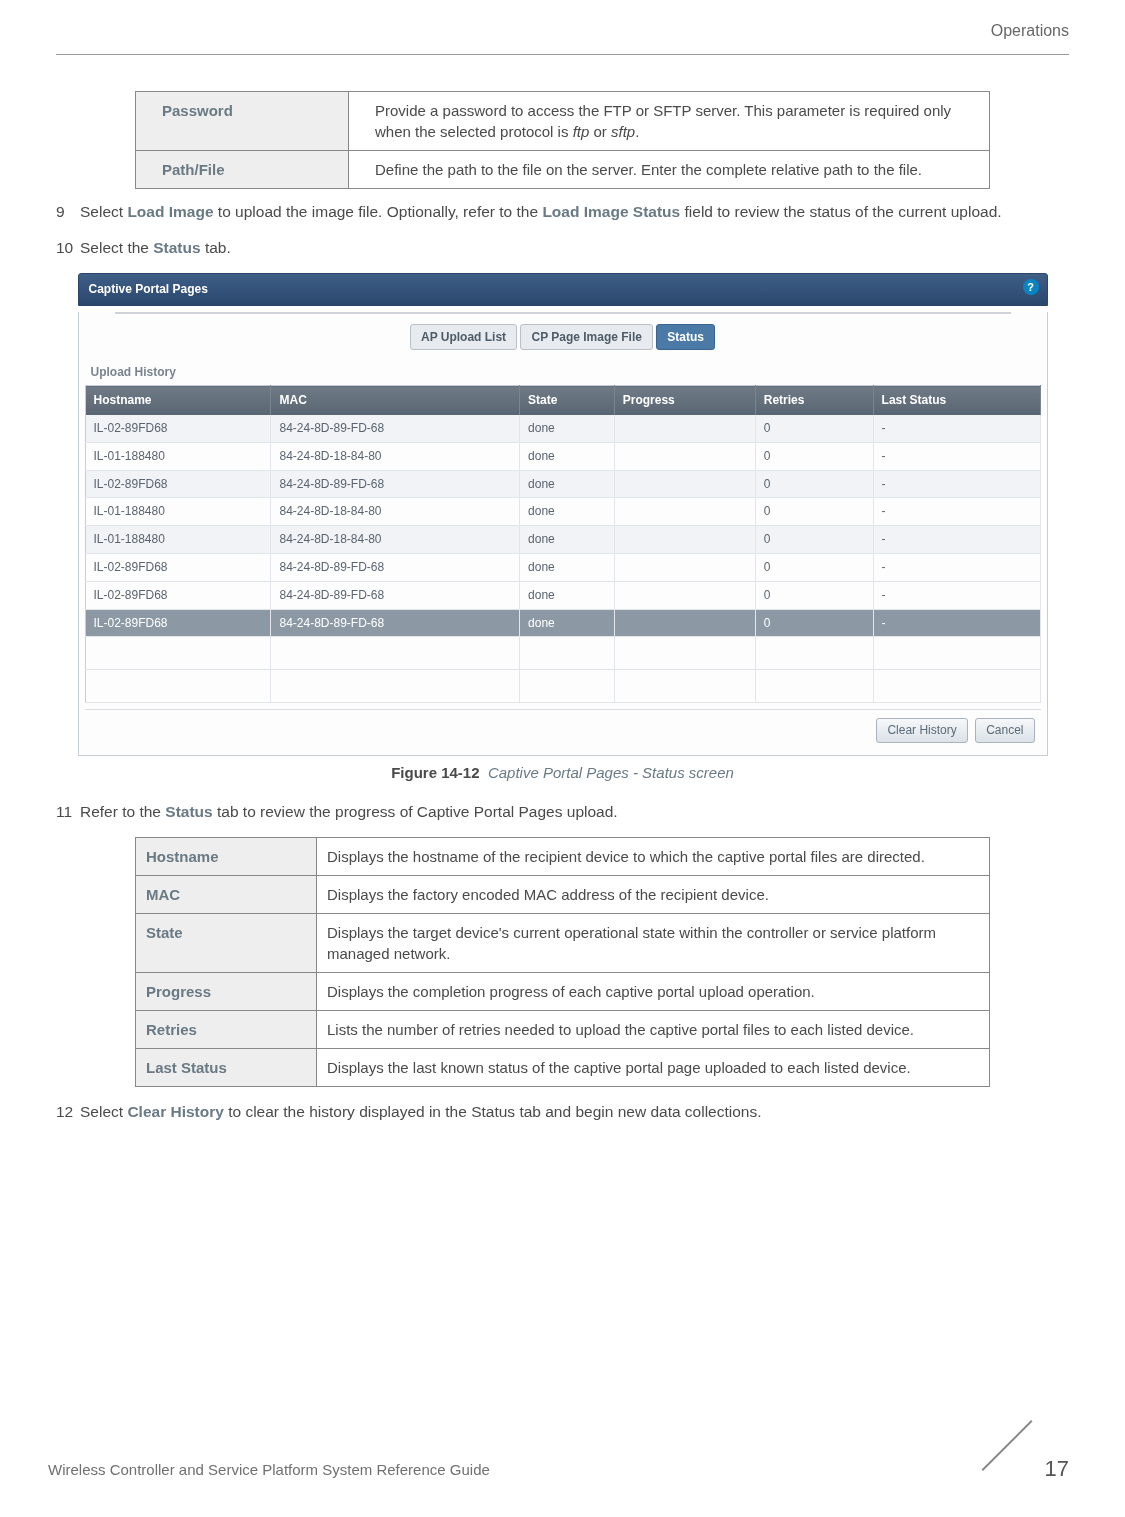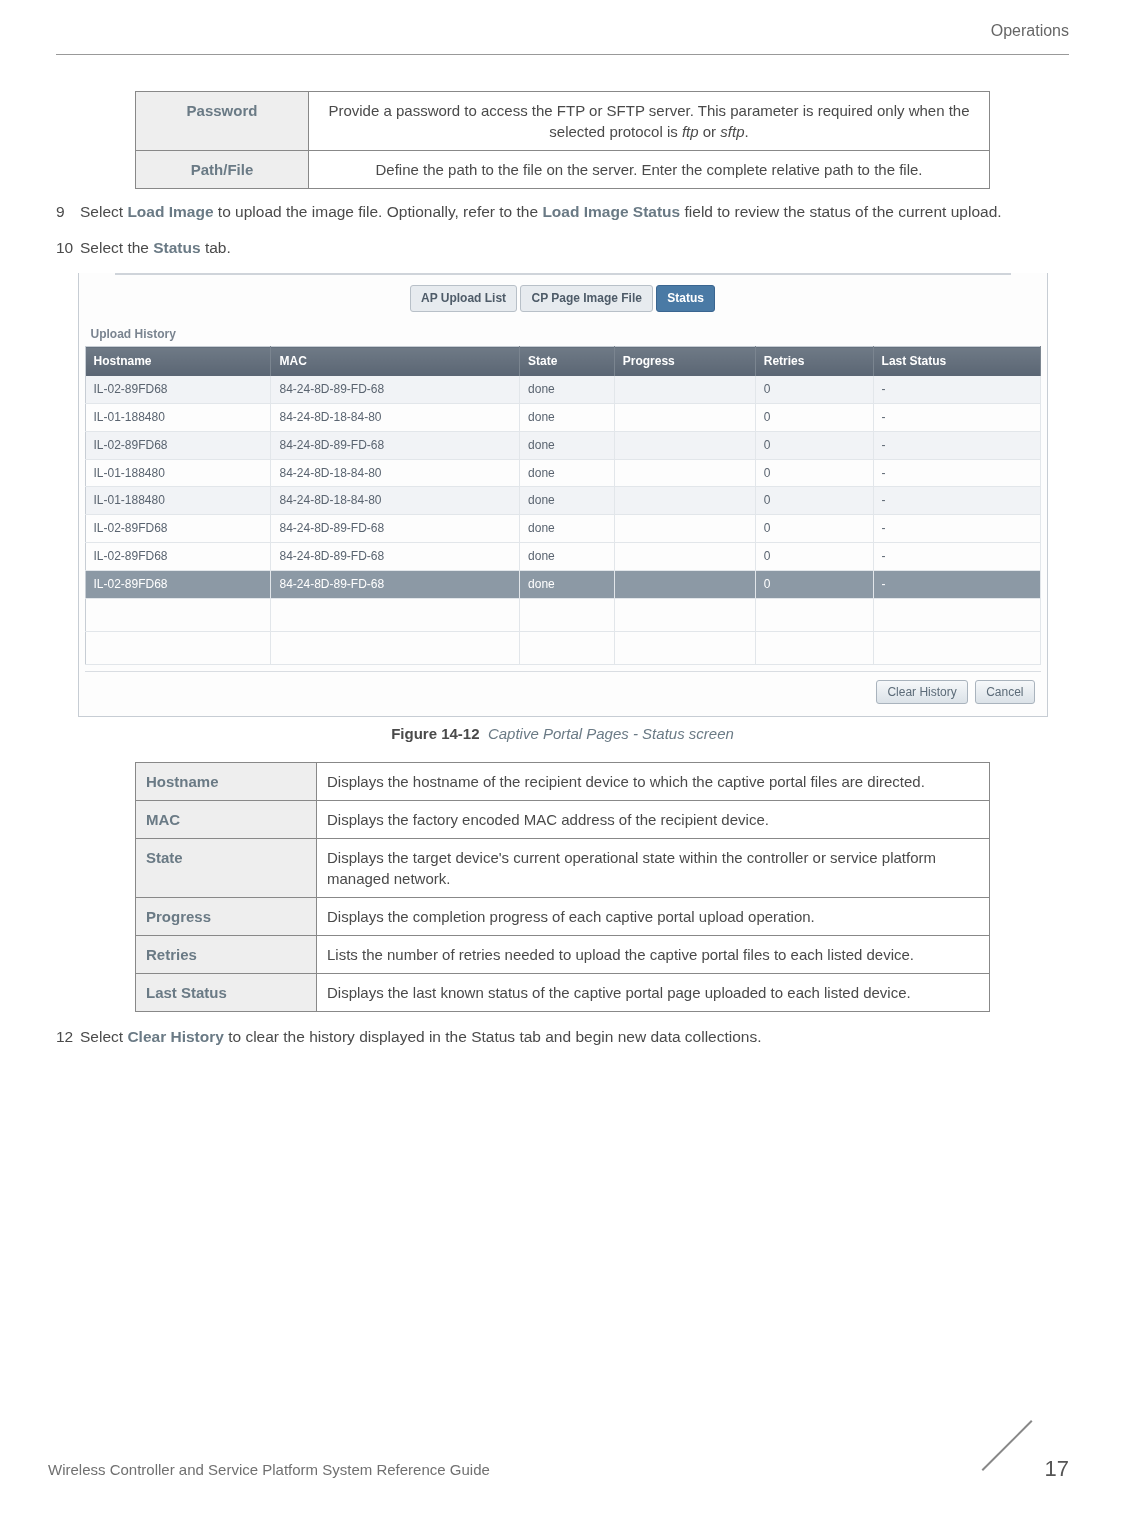--- a/index.html
+++ b/index.html
@@ -31,23 +31,22 @@
   }
   .param-table {
     width: 855px;
     margin: 0 auto 12px auto;
     border-collapse: collapse;
     border: 1px solid #888;
     font-size: 15px;
   }
   .param-table td {
     border: 1px solid #888;
-    padding: 8px 6px;
+    padding: 8px 26px;
     vertical-align: top;
-    text-align: center;
   }
   .param-table td.label {
     width: 160px;
     background: #eeeeee;
     color: #6a7a85;
     font-weight: 600;
   }
   .em { font-style: italic; }
   .step {
     margin: 6px 0 14px 0;
@@ -256,20 +255,24 @@
   </div>
 
   <div class="step">
     <div class="step-num">10</div>
     <div class="step-body">
       <span>Select the </span><span class="kw">Status</span><span> tab.</span>
     </div>
   </div>
 
   <div class="shot">
+    <div class="panel-hdr">
+      <span>Captive Portal Pages</span>
+      <span class="help-icon">?</span>
+    </div>
     <div class="panel-body">
       <div class="tabs-row">
         <span class="tab">AP Upload List</span>
         <span class="tab">CP Page Image File</span>
         <span class="tab active">Status</span>
       </div>
       <div class="group-label">Upload History</div>
       <table class="grid">
         <thead>
           <tr>
@@ -368,20 +371,26 @@
         <span class="btn">Clear History</span>
         <span class="btn">Cancel</span>
       </div>
     </div>
   </div>
 
   <div class="fig-cap">
     <span class="label">Figure 14-12</span>&nbsp;&nbsp;<span class="desc">Captive Portal Pages - Status screen</span>
   </div>
 
+  <div class="step">
+    <div class="step-num">11</div>
+    <div class="step-body">
+      <span>Refer to the </span><span class="kw">Status</span><span> tab to review the progress of Captive Portal Pages upload.</span>
+    </div>
+  </div>
 
   <table class="fields-table">
     <tbody>
         <tr>
           <td class="label">Hostname</td>
           <td>Displays the hostname of the recipient device to which the captive portal files are directed.</td>
         </tr>
     <tr>
           <td class="label">MAC</td>
           <td>Displays the factory encoded MAC address of the recipient device.</td>

